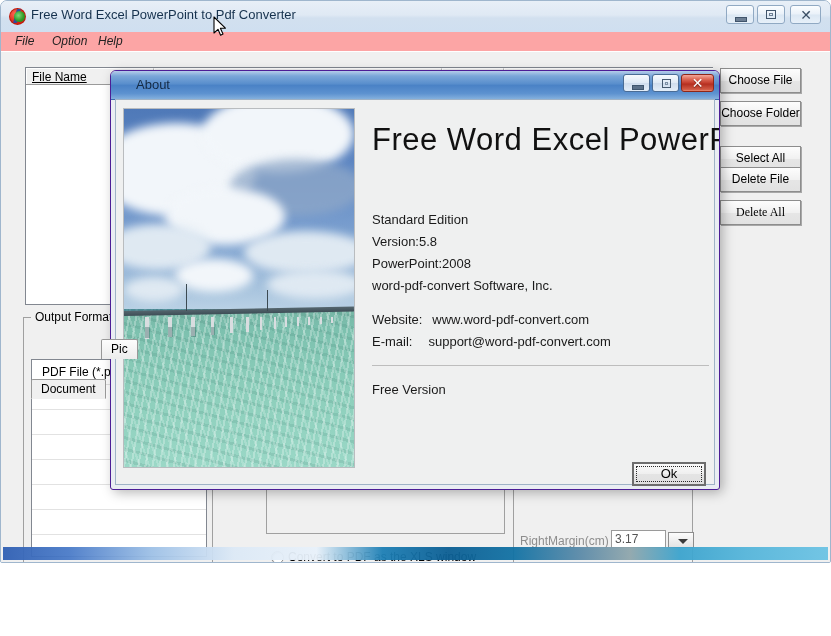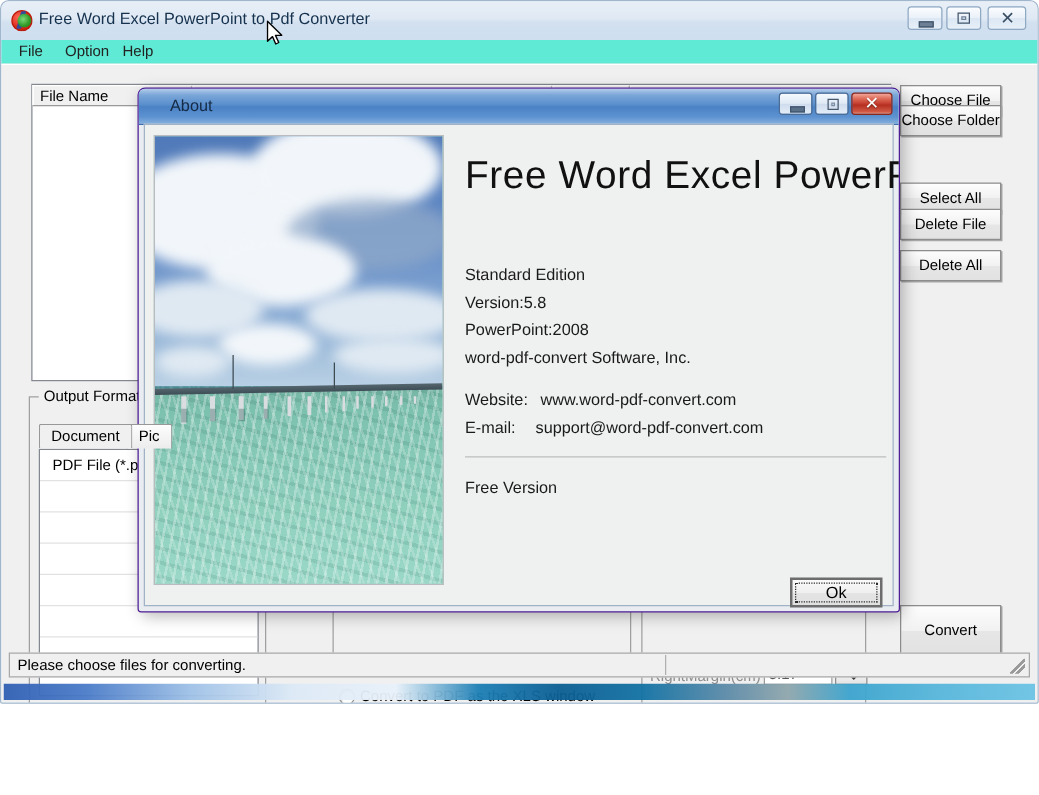--- a/index.html
+++ b/index.html
@@ -46,21 +46,21 @@
   #app-min{right:76px;}
   #app-min i{left:8px;top:11px;width:10px;height:3px;border:1px solid #40546b;background:#6d7f94;}
   #app-max{right:45px;}
   #app-max i{left:8px;top:4px;width:10px;height:9px;border:1px solid #40546b;box-sizing:border-box;}
   #app-max i:after{content:"";position:absolute;left:2px;top:2px;right:2px;bottom:2px;border:1px solid #6d7f94;}
   #app-close{right:9px;width:31px;}
   #app-close i{left:9px;top:3px;width:12px;height:12px;color:#3a4e64;font-size:14px;line-height:12px;text-align:center;font-family:"DejaVu Sans",sans-serif;}
 
   #menubar{
     position:absolute;left:0;top:31px;right:0;height:19px;
-    background:#5eead4;border-bottom:1px solid #d8d8d8;
+    background:#fca5a5;border-bottom:1px solid #d8d8d8;font-style:italic;
   }
   .menu-item{
     position:absolute;top:2px;height:15px;padding:0 7px;font-size:12px;color:#222;line-height:15px;
   }
   #menu-file{left:7px;}
   #menu-option{left:44px;}
   #menu-help{left:90px;}
 
   #app-client{
     position:absolute;left:0;top:50px;right:0;bottom:0;background:#f0f0f0;
@@ -75,57 +75,57 @@
   #file-list-header{
     position:absolute;left:0;top:0;right:0;height:16px;background:#f0f0f0;
     border-bottom:1px solid #9a9a9a;
   }
   .lv-col{
     position:absolute;top:0;height:16px;line-height:16px;font-size:12px;color:#000;
     background:#f0f0f0;border-right:1px solid #b4b4b4;
     border-top:1px solid #ffffff;border-left:1px solid #ffffff;
     box-sizing:border-box;padding-left:5px;overflow:hidden;white-space:nowrap;
   }
-  #lv-col-name{left:0;width:128px;}
+  #lv-col-name{left:0;width:128px;text-decoration:underline;}
   #lv-col-path{left:128px;width:288px;}
   #lv-col-size{left:416px;width:62px;}
   #lv-col-type{left:478px;width:209px;border-right:none;}
 
   
   .sbtn{
     position:absolute;left:719px;width:81px;height:25px;
     background:linear-gradient(to bottom,#fdfdfd 0%,#f1f1f1 50%,#e6e6e6 51%,#e2e2e2 100%);
     border:1px solid #8d8d8d;box-sizing:border-box;
     font-size:12px;color:#000;text-align:center;line-height:23px;
     box-shadow:1px 1px 0 #a8a8a8;
     overflow:hidden;white-space:nowrap;
   }
   #btn-choose-file{top:16px;}
-  #btn-choose-folder{top:32px;}
+  #btn-choose-folder{top:49px;}
   #btn-select-all{top:82px;margin-top:12px;}
   #btn-delete-file{top:115px;}
-  #btn-delete-all{top:148px;}
+  #btn-delete-all{top:148px;font-family:Liberation Serif, serif;}
   #btn-convert{top:432px;height:41px;line-height:39px;}
 
   
   #output-group{
     position:absolute;left:22px;top:265px;width:190px;height:260px;
     border:1px solid #a0a0a0;box-sizing:border-box;
   }
   #output-group-label{
     position:absolute;left:30px;top:258px;background:#f0f0f0;padding:0 4px;font-size:12px;color:#000;
   }
   #out-tabs{position:absolute;left:30px;top:287px;width:176px;height:20px;}
   .tab{
     position:absolute;top:0;height:20px;line-height:19px;font-size:12px;color:#000;padding:0 9px;
     border:1px solid #989898;border-bottom:none;box-sizing:border-box;
     background:linear-gradient(to bottom,#fdfdfd,#ececec);
     border-radius:2px 2px 0 0;
   }
-  #tab-document{left:0;background:#f0f0f0;border-bottom:1px solid #f0f0f0;z-index:3;}
+  #tab-document{left:0;background:#f0f0f0;border-bottom:1px solid #f0f0f0;z-index:3;margin-top:40px;}
   #tab-picture{left:70px;z-index:2;}
   #format-list{
     position:absolute;left:30px;top:307px;width:176px;height:198px;
     background:#ffffff;border:1px solid #828790;box-sizing:border-box;
   }
   .fmt-row{height:24px;line-height:24px;font-size:12px;color:#000;padding-left:10px;border-bottom:1px solid #e2e2e2;white-space:nowrap;overflow:hidden;}
 
   
   #radio-group{
     position:absolute;left:265px;top:430px;width:239px;height:52px;
@@ -329,21 +329,20 @@
         <div class="lv-col" id="lv-col-size">Size</div>
         <div class="lv-col" id="lv-col-type">Type</div>
       </div>
     </div>
 
     <div class="sbtn" id="btn-choose-file">Choose File</div>
     <div class="sbtn" id="btn-choose-folder">Choose Folder</div>
     <div class="sbtn" id="btn-select-all">Select All</div>
     <div class="sbtn" id="btn-delete-file">Delete File</div>
     <div class="sbtn" id="btn-delete-all">Delete All</div>
-    <div class="sbtn" id="btn-convert">Convert</div>
 
     <div id="output-group"></div>
     <div id="output-group-label">Output Format</div>
 
     <div id="out-tabs">
       <div class="tab" id="tab-document">Document</div>
       <div class="tab" id="tab-picture">Pic</div>
     </div>
 
     <div id="format-list">
@@ -363,25 +362,20 @@
       <span class="rb-label">Convert to PDF as the XLS window</span>
     </div>
 
     <div id="margin-group"></div>
     <div id="margin-label">RightMargin(cm)</div>
     <div id="margin-value-box">3.17</div>
     <div id="margin-spin">
       <span class="arrow"></span>
     </div>
 
-    <div id="statusbar">
-      <div id="status-text">Please choose files for converting.</div>
-      <div id="status-sep"></div>
-      <div id="status-grip"></div>
-    </div>
 
     <div id="bottom-strip"></div>
   </div>
 </div>
 
 <div id="about-shadow"></div>
 <div id="about-dialog">
 
   <div id="about-titlebar">
     <div id="about-title-text">About</div>

